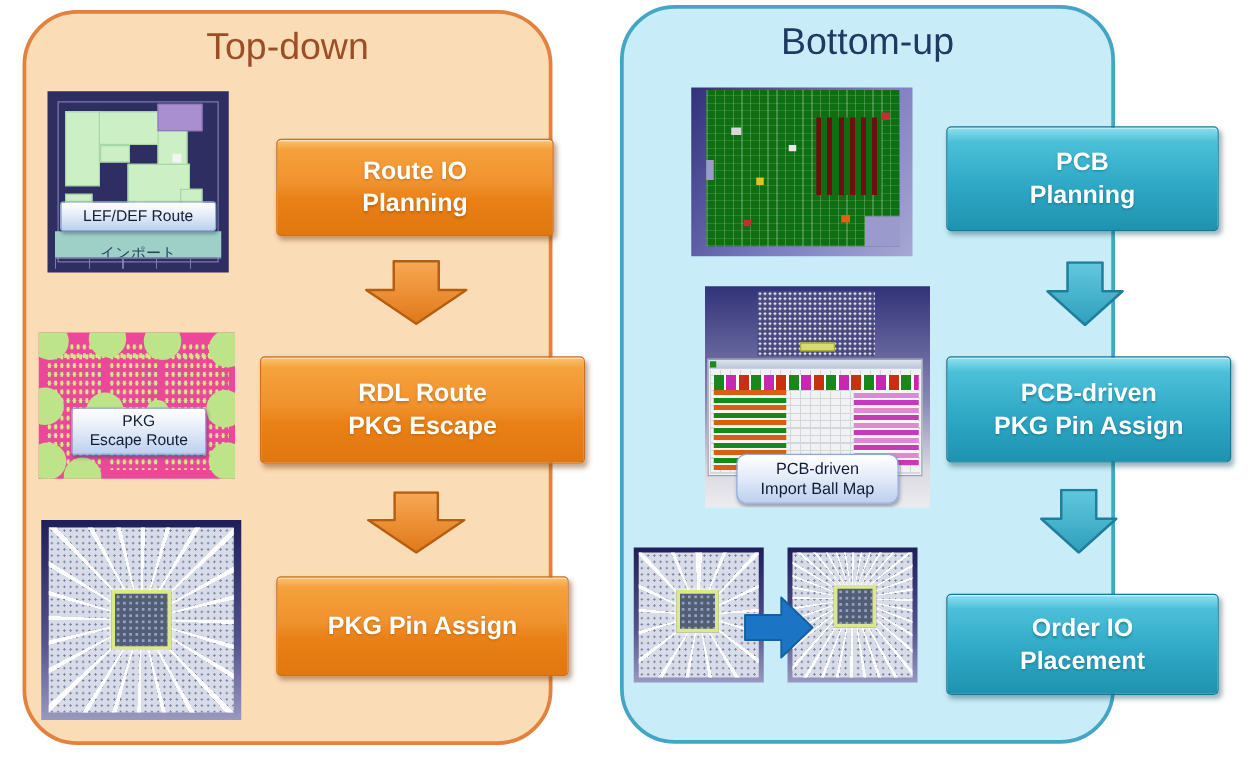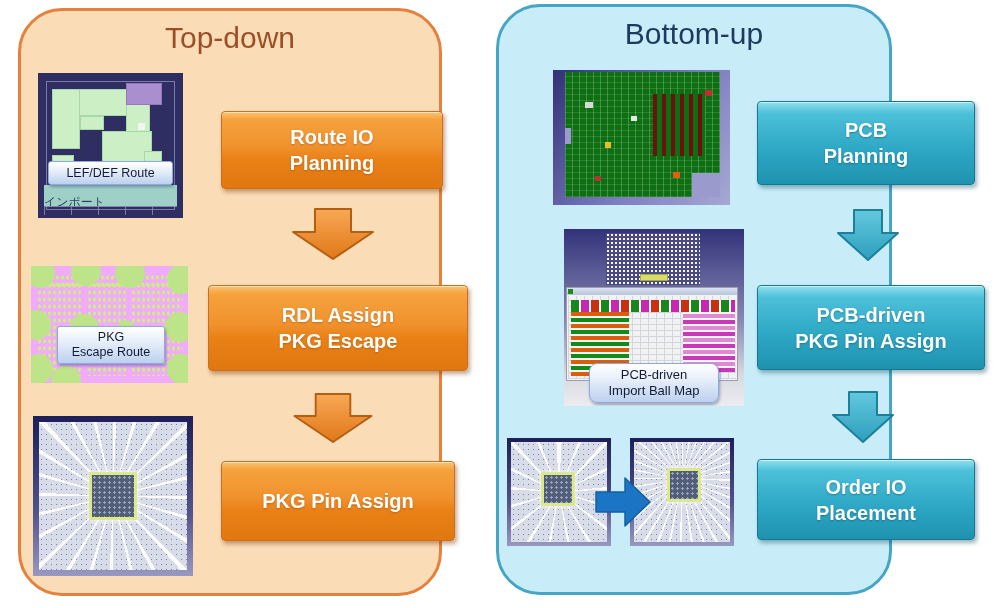--- a/index.html
+++ b/index.html
@@ -32,27 +32,27 @@
           text-align:center; line-height:1.2; white-space:pre-line;
           box-shadow:1px 2px 3px rgba(40,60,100,.4); z-index:5; }
 
   
   .floorplan { position:absolute; background:#2E2E62; overflow:hidden; }
   .fp-frame { position:absolute; left:8px; top:8px; right:8px; bottom:8px; border:1px solid rgba(165,165,205,.65); }
   .fp-g { position:absolute; background:#CDEFC6; border:1px solid #A8D8A8; }
   .fp-p { position:absolute; background:#A98FD0; border:1px solid #9478BE; }
   .fp-w { position:absolute; background:#F2F6F2; }
   .fp-band { position:absolute; left:6px; right:6px; height:21px; background:#9ED0C8; overflow:hidden;
-             color:#26445C; font-size:12px; }
+             text-align:center; color:#26445C; font-size:12px; }
   .fp-band span { position:relative; top:9px; display:inline-block; }
   .fp-grid { position:absolute; left:6px; right:6px; bottom:3px; top:133px; border-top:1px solid #9a9ac4;
              background-image:repeating-linear-gradient(90deg,#8F8FB8 0 1px, rgba(0,0,0,0) 1px 27px); opacity:.8; }
 
   
-  .escape { position:absolute; background:#f0abfc; overflow:hidden; }
+  .escape { position:absolute; background:#ec4899; overflow:hidden; }
   .esc-dots { position:absolute; background-image:radial-gradient(#CFEA84 1.4px, rgba(0,0,0,0) 1.5px);
               background-size:5px 7px; }
   .esc-ball { position:absolute; width:30px; height:30px; border-radius:50%; background:#BDE488; }
   .esc-ball.sm { width:18px; height:18px; }
 
   
   .pkg { position:absolute; background:linear-gradient(180deg,#1E1E58 0%,#52528C 60%,#9898C0 100%); padding:6px; }
   .pkg-inner { position:relative; width:100%; height:100%; background-color:#D8DCE8;
                background-image:radial-gradient(#7880A0 0.9px, rgba(0,0,0,0) 1px); background-size:5px 5px;
                overflow:hidden; }
@@ -149,21 +149,21 @@
       <div class="esc-ball" style="left:38px; top:48px;"></div>
       <div class="esc-ball sm" style="left:86px; top:54px;"></div>
       <div class="esc-ball" style="left:134px; top:46px;"></div>
       <div class="esc-ball" style="left:-8px; top:88px;"></div>
       <div class="esc-ball" style="left:136px; top:88px;"></div>
       <div class="esc-ball" style="left:20px; top:100px;"></div>
       <div class="img-caption" style="left:26px; top:60px; width:108px; height:38px;">PKG
 Escape Route</div>
     </div>
 
-    <div class="step step-orange" style="left:187px; top:274px; width:260px; height:86px;">RDL Assign
+    <div class="step step-orange" style="left:187px; top:274px; width:260px; height:86px;">RDL Route
 PKG Escape</div>
 
     <svg class="arrow" style="left:270px; top:382px;" width="84" height="50" viewBox="0 0 84 52">
       <defs>
           <linearGradient id="og2" x1="0" y1="0" x2="0" y2="1">
         <stop offset="0" stop-color="#F8A855"></stop>
             <stop offset="1" stop-color="#E07818"></stop>
           </linearGradient>
         </defs>
       <polygon points="24,1 60,1 60,24 82,24 42,51 2,24 24,24" fill="url(#og2)" stroke="#B55E12" stroke-width="2" stroke-linejoin="round"></polygon>
@@ -250,17 +250,17 @@
       <polygon points="2,17 31,17 31,3 56,27 31,51 31,37 2,37" fill="#1B75C4" stroke="#135FA0" stroke-width="1.5" stroke-linejoin="round"></polygon>
     </svg>
 
     <div class="pkg" style="left:131px; top:431px; width:104px; height:108px; padding:4px;">
       <div class="pkg-inner">
         <div class="pkg-rays" style="background:repeating-conic-gradient(from 120deg at 50% 42%, rgba(255,255,255,0.95) 0deg 2deg, rgba(255,255,255,0) 2deg 10deg);"></div>
         <div class="pkg-die" style="left:33px; top:26px; width:34px; height:34px;"></div>
       </div>
     </div>
 
-    <div class="step step-teal" style="left:258px; top:452px; width:218px; height:81px;">Order IO
+    <div class="step step-teal" style="left:258px; top:468px; width:218px; height:81px;">Order IO
 Placement</div>
   </section>
 
 </div>
 
 </body></html>

